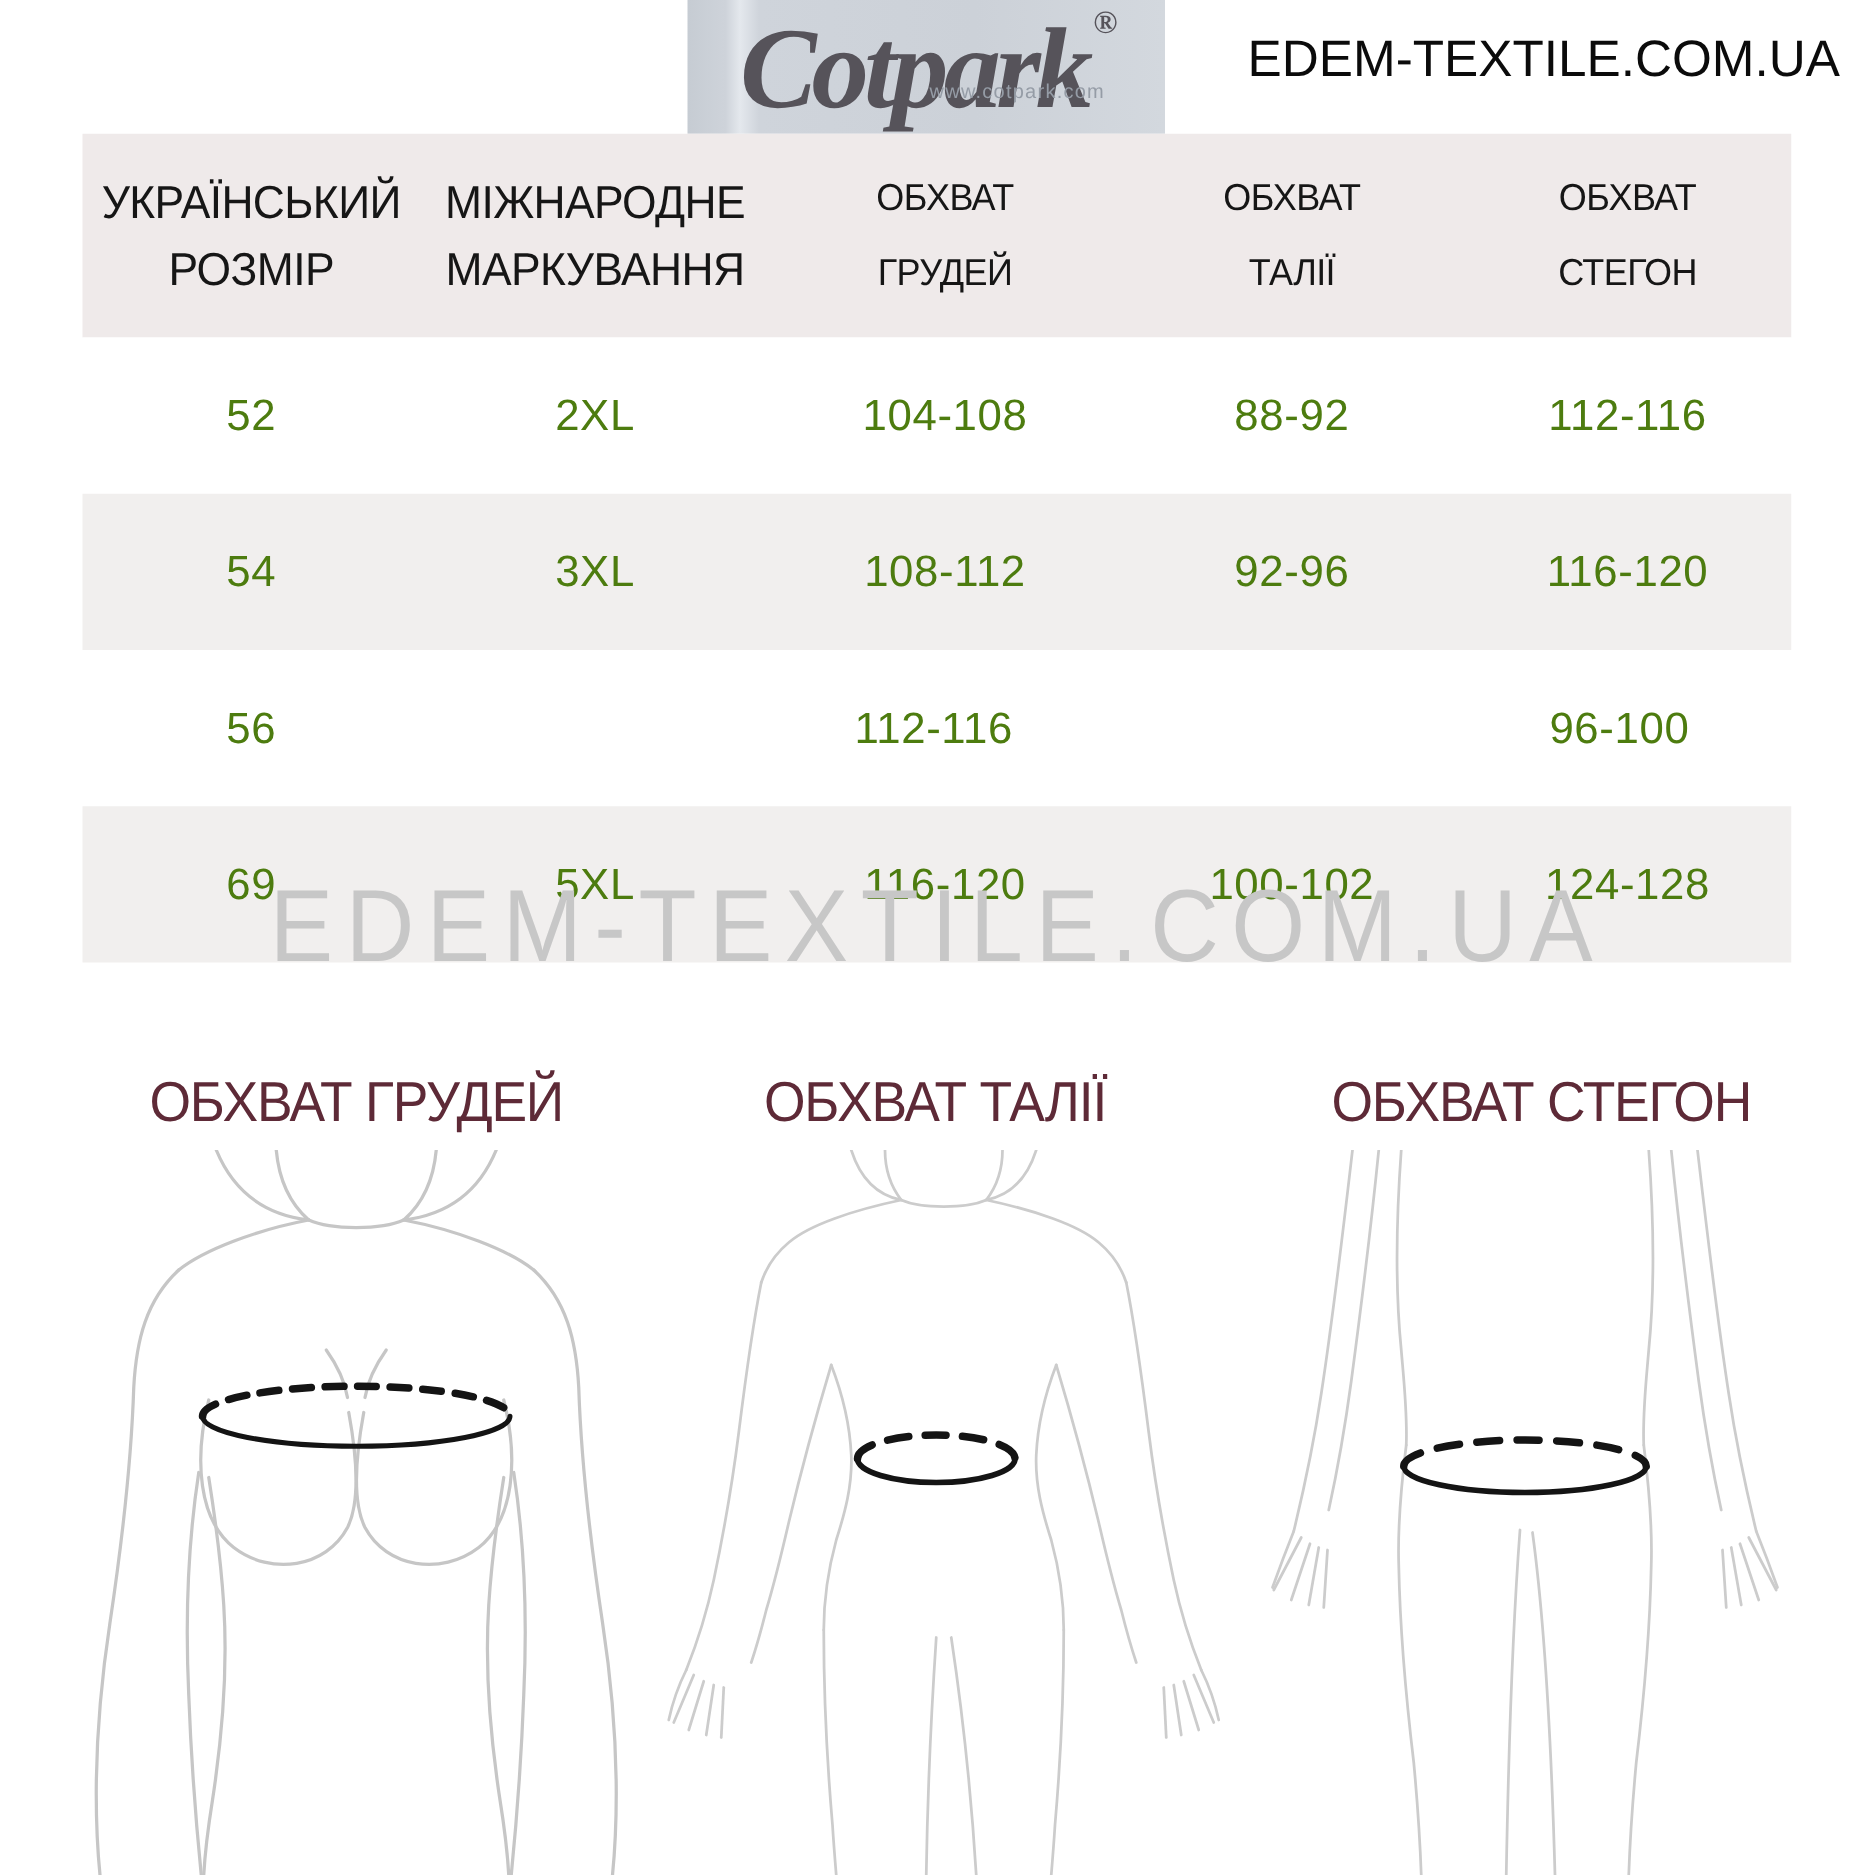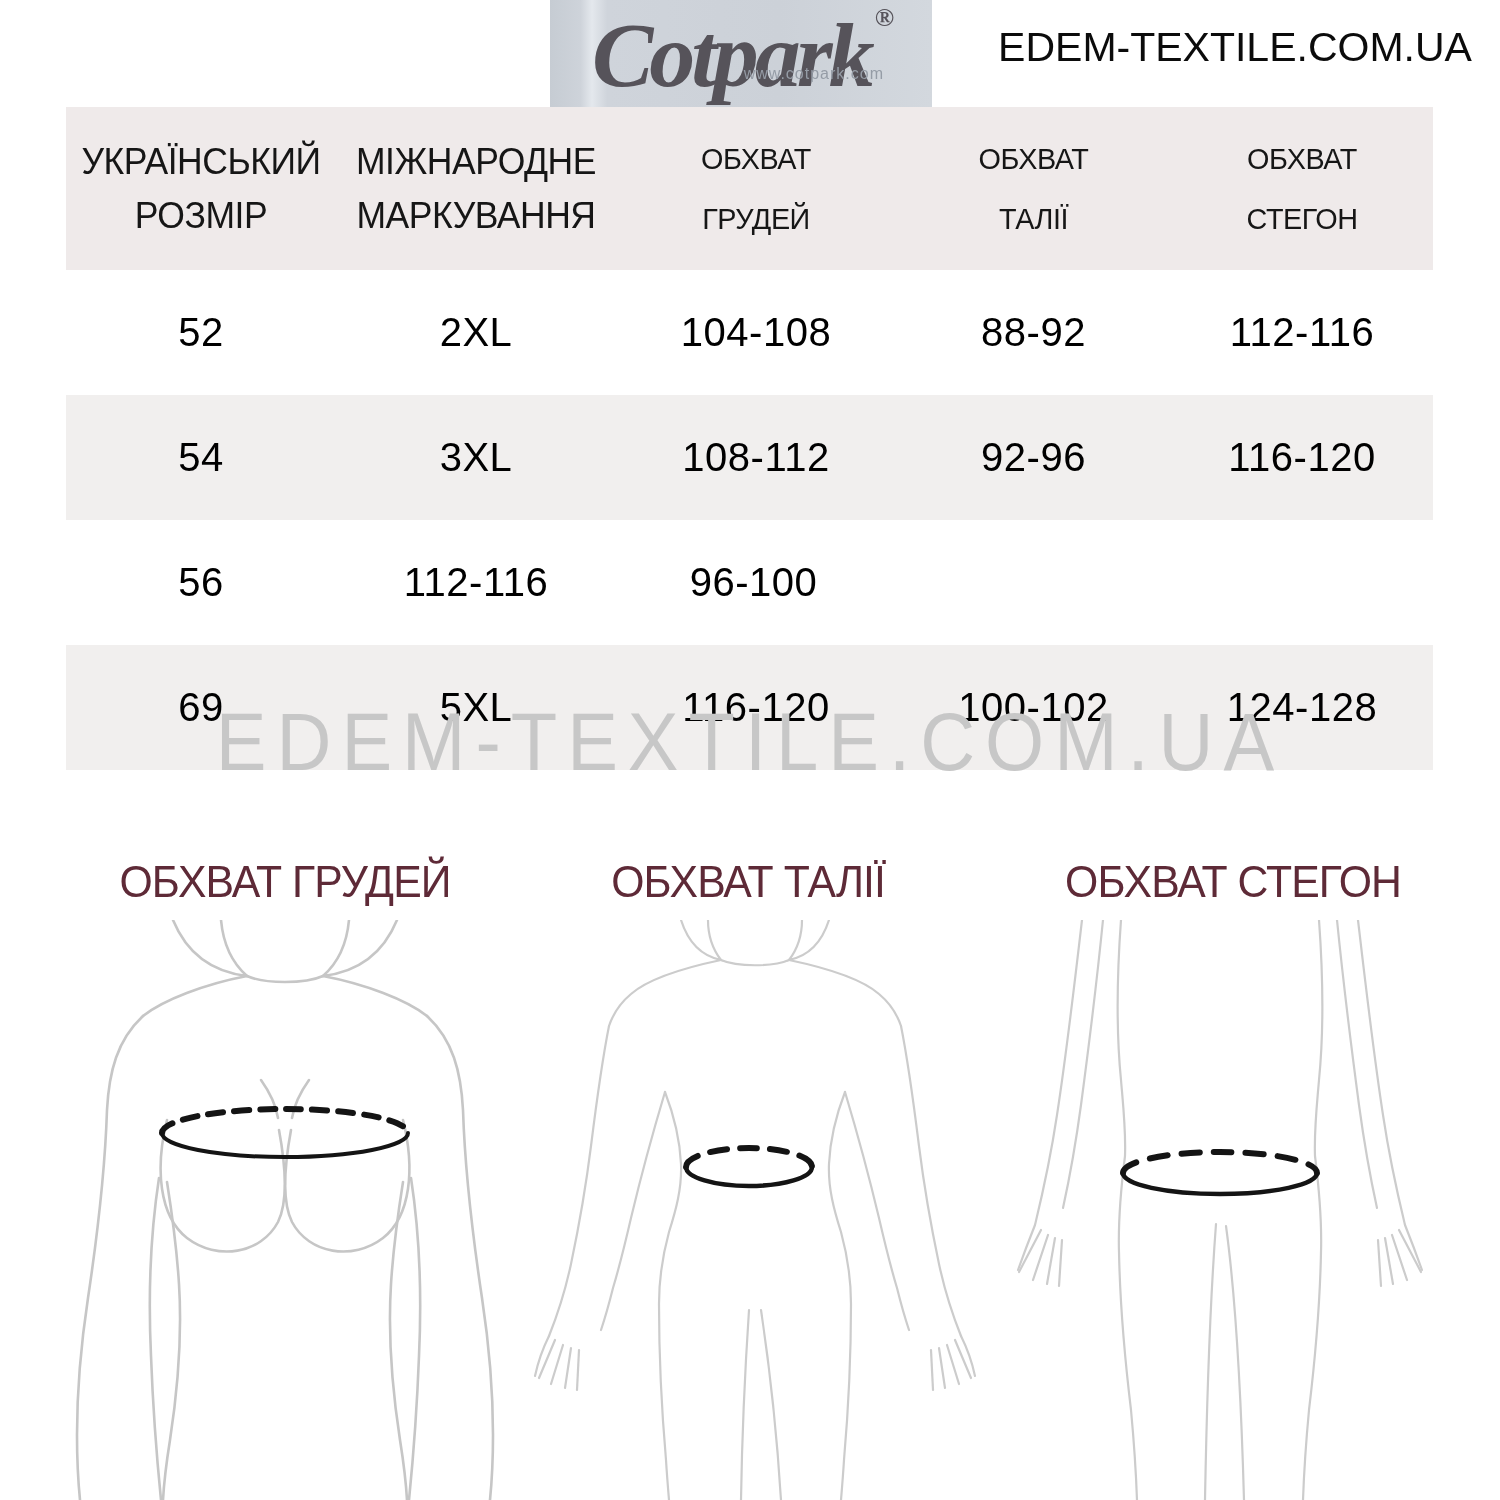--- a/index.html
+++ b/index.html
@@ -25,33 +25,33 @@
   .logo-url{
     position:absolute;right:48px;top:65px;font-size:16px;color:#959ca6;letter-spacing:1px;
   }
   .site-title{
     position:absolute;left:995px;top:24px;width:480px;text-align:center;
     font-size:41px;color:#0b0b0b;letter-spacing:0;white-space:nowrap;
   }
 
   
   .size-table{position:absolute;left:66px;top:107px;width:1367px;}
-  .tr{display:flex;}
+  .tr{display:flex;justify-content:space-between;}
   .tr.header{height:163px;background:#efeaea;}
   .tr.data{height:125px;background:#ffffff;}
   .tr.data.alt{background:#f1efee;}
   .td{display:flex;align-items:center;justify-content:center;text-align:center;}
   .c1{width:270px;}.c2{width:280px;}.c3{width:280px;}.c4{width:275px;}.c5{width:262px;}
   .tr.header .td{
     color:#161616;white-space:pre-line;line-height:1.45;
     letter-spacing:-0.5px;transform:scaleX(0.96);
   }
   .tr.header .hbig{font-size:37px;}
   .tr.header .hsmall{font-size:30px;line-height:2.0;}
-  .tr.data .td{font-size:40px;color:#000000;letter-spacing:0.5px;}
+  .tr.data .td{font-size:35px;color:#4d7c0f;letter-spacing:0.5px;}
 
   
   .watermark{
     position:absolute;left:0;top:698px;width:1500px;text-align:center;
     font-size:76px;color:#c7c7c7;letter-spacing:10px;white-space:nowrap;
     transform:scaleY(1.08);
   }
 
   
   .measure-label{

